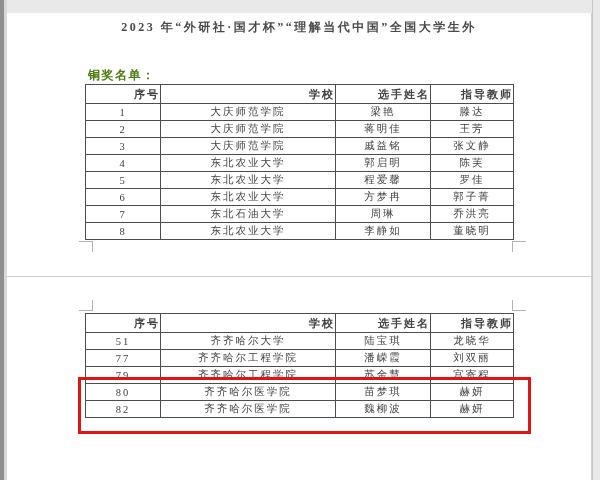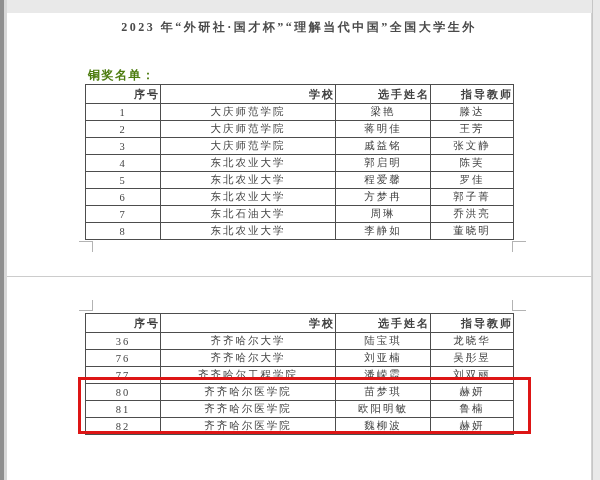--- a/index.html
+++ b/index.html
@@ -154,50 +154,44 @@
     <thead>
       <tr>
         <th>序号</th>
         <th>学校</th>
         <th>选手姓名</th>
         <th>指导教师</th>
       </tr>
     </thead>
     <tbody id="tbody-page2">
         <tr>
-          <td>36</td>
+          <td>51</td>
           <td>齐齐哈尔大学</td>
           <td>陆宝琪</td>
           <td>龙晓华</td>
-        </tr>
-        <tr>
-          <td>76</td>
-          <td>齐齐哈尔大学</td>
-          <td>刘亚楠</td>
-          <td>吴彤昱</td>
         </tr>
         <tr>
           <td>77</td>
           <td>齐齐哈尔工程学院</td>
           <td>潘嵘霞</td>
           <td>刘双丽</td>
         </tr>
         <tr>
+          <td>79</td>
+          <td>齐齐哈尔工程学院</td>
+          <td>苏金慧</td>
+          <td>宫寄程</td>
+        </tr>
+        <tr>
           <td>80</td>
           <td>齐齐哈尔医学院</td>
           <td>苗梦琪</td>
           <td>赫妍</td>
         </tr>
         <tr>
-          <td>81</td>
-          <td>齐齐哈尔医学院</td>
-          <td>欧阳明敏</td>
-          <td>鲁楠</td>
-        </tr>
-        <tr>
           <td>82</td>
           <td>齐齐哈尔医学院</td>
           <td>魏柳波</td>
           <td>赫妍</td>
         </tr>
       </tbody>
   </table>
 
   <div class="red-box" style="border-color: rgb(221, 21, 21);"></div>
   <div class="mark m-p2-left"></div>

